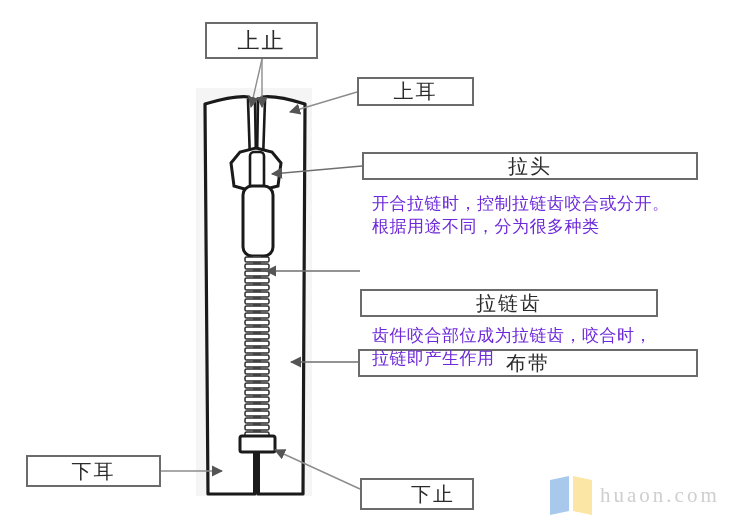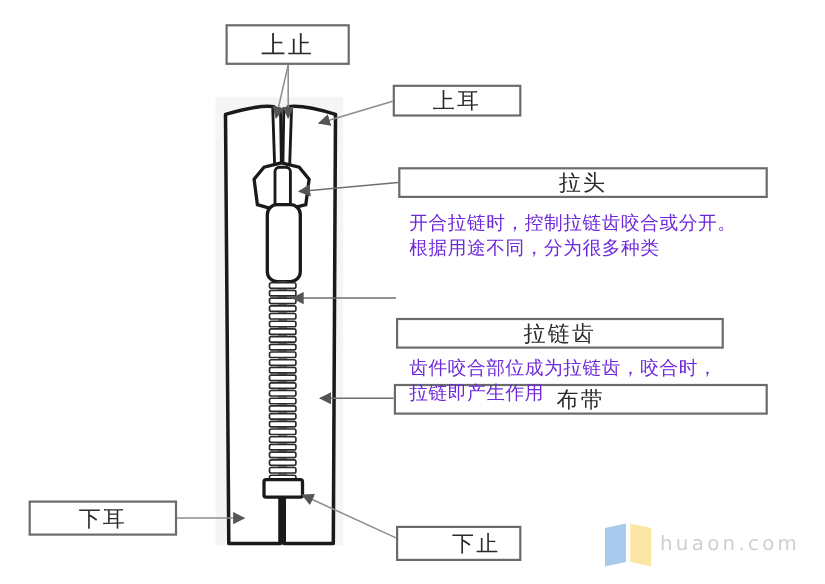--- a/index.html
+++ b/index.html
@@ -11,20 +11,21 @@
     height: 531px;
     background: #ffffff;
     font-family: "DejaVu Sans", "Liberation Sans", sans-serif;
     overflow: hidden;
     position: relative;
   }
   #stage {
     position: relative;
     width: 750px;
     height: 531px;
+    font-family: Liberation Serif, serif;
   }
   .svg-layer {
     position: absolute;
     left: 0;
     top: 0;
     width: 750px;
     height: 531px;
   }
   
   .label-box {
@@ -83,21 +84,21 @@
     justify-content: center;
   }
   .wm-cn {
     font-size: 25px;
     font-weight: bold;
     color: #c9c9c9;
     letter-spacing: 1px;
     line-height: 27px;
   }
   .wm-en {
-    font-size: 18px;
+    font-size: 21px;
     color: #cfcfcf;
     letter-spacing: 3px;
     line-height: 18px;
   }
 </style>
 </head>
 <body>
 
 <div id="stage">
 

